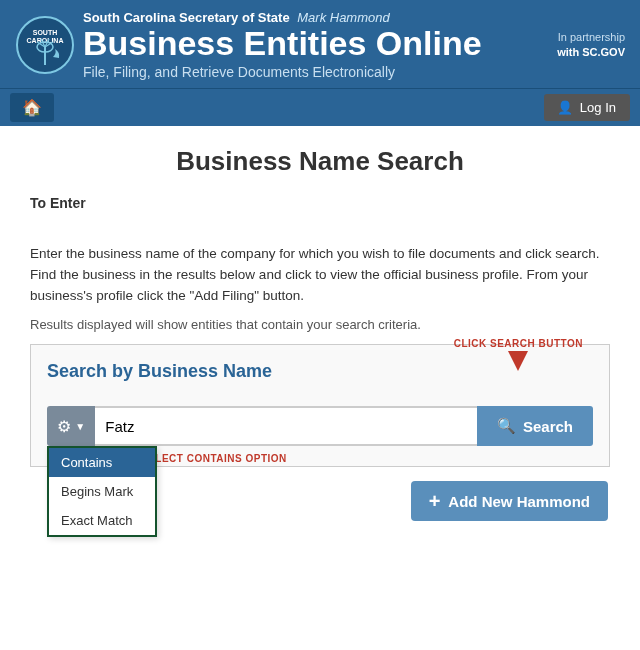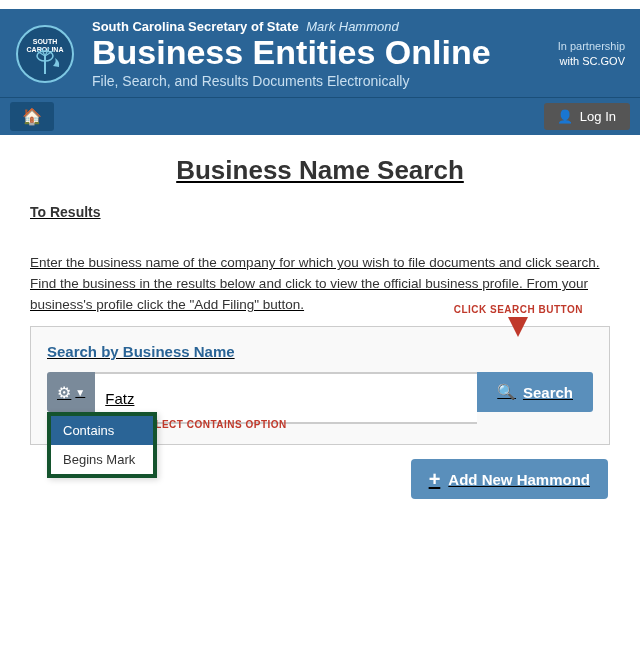--- a/index.html
+++ b/index.html
@@ -4,22 +4,21 @@
   <style>
     * { box-sizing: border-box; margin: 0; padding: 0; }
     body { font-family: Arial, sans-serif; width: 640px; min-height: 650px; background: #fff; font-size: 14px; }
 
     
     .header-top {
       background: #2a6496;
       padding: 10px 15px 8px 15px;
       display: flex;
       align-items: center;
-      gap: 17px;
-      margin-top: 9px;
+      gap: 8px;
     }
     .header-logo-icon {
       width: 60px;
       height: 60px;
       flex-shrink: 0;
     }
     .header-text { color: #fff; }
     .header-text .sc-line {
       font-size: 13px;
       font-style: italic;
@@ -43,21 +42,21 @@
     }
     .header-partnership {
       margin-left: auto;
       text-align: right;
       color: #c8dff0;
       font-size: 11px;
       line-height: 1.4;
       flex-shrink: 0;
     }
     .header-partnership span {
-      font-weight: normal;
+      font-weight: bold;
       color: #fff;
       text-align: center;
     }
     .scgov {
       font-weight: bold;
       color: #7ec8e3;
     }
 
     
     .nav-bar {
@@ -87,21 +86,20 @@
       font-size: 13px;
       border-radius: 3px;
       display: flex;
       align-items: center;
       gap: 6px;
     }
 
     
     .main-content {
       padding: 20px 30px 20px 30px;
-      text-decoration: underline;
     }
     .page-title {
       text-align: center;
       font-size: 26px;
       font-weight: bold;
       color: #333;
       margin-bottom: 16px;
     }
     .instructions {
       font-size: 13.5px;
@@ -124,22 +122,22 @@
     
     .search-panel {
       border: 1px solid #ccc;
       background: #f9f9f9;
       padding: 16px 16px 20px 16px;
       position: relative;
     }
     .search-panel-title {
       color: #2a6496;
       font-weight: bold;
-      font-size: 15px;
-      margin-bottom: 12px;
+      font-size: 18px;
+      margin-bottom: 24px;
     }
     .search-row {
       display: flex;
       align-items: stretch;
       position: relative;
     }
     .gear-dropdown-btn {
       background: #7a8a9a;
       color: #fff;
       border: none;
@@ -152,21 +150,21 @@
       border-radius: 3px 0 0 3px;
       height: 40px;
     }
     .search-input {
       flex: 1;
       border: 2px solid #ccc;
       border-left: none;
       border-right: none;
       padding: 0 10px;
       font-size: 15px;
-      height: 52px;
+      height: 40px;
       outline: none;
     }
     .search-btn {
       background: #5a8fbb;
       color: #fff;
       border: none;
       padding: 0 20px;
       cursor: pointer;
       font-size: 15px;
       font-weight: bold;
@@ -176,21 +174,21 @@
       align-items: center;
       gap: 7px;
     }
 
     
     .dropdown-menu {
       position: absolute;
       top: 40px;
       left: 0;
       background: #fff;
-      border: 4px solid #14532d;
+      border: 2px solid #14532d;
       z-index: 10;
       width: 110px;
       box-shadow: 2px 2px 6px rgba(0,0,0,0.15);
     }
     .dropdown-item {
       padding: 7px 12px;
       cursor: pointer;
       font-size: 13px;
       color: #333;
     }
@@ -288,21 +286,21 @@
     <line x1="30" y1="32" x2="34" y2="24" stroke="#7ec8e3" stroke-width="1.2"></line>
 
     <path d="M38 42 Q42 38 40 34 Q45 37 44 43 Z" fill="#7ec8e3"></path>
   </svg>
   <div class="header-text">
     <div class="sc-line">
       <span>South Carolina Secretary of State</span>
       <em style="font-style:italic; margin-left:4px;">Mark Hammond</em>
     </div>
     <div class="main-title">Business Entities Online</div>
-    <div class="subtitle">File, Search, and Results Documents Electronically</div>
+    <div class="subtitle">File, Filing, and Retrieve Documents Electronically</div>
   </div>
   <div class="header-partnership">
     <div>In partnership</div>
     <div>
       <span>with</span>
       <span class="scgov">SC.GOV</span>
     </div>
   </div>
 </div>
 
@@ -314,28 +312,29 @@
     <span>👤</span>
     <span>Log In</span>
   </button>
 </div>
 
 <div class="main-content">
   <h1 class="page-title">Business Name Search</h1>
 
   <div class="instructions">
     <p>
-      <span class="section-heading">To Results</span><br>
+      <span class="section-heading">To Enter</span><br>
     </p>
     <p>
       <br>
       <span>Enter the business name of the company for which you wish to file documents and click search. Find the business in the results below and click to view the official business profile. From your business's profile click the "Add Filing" button.</span>
     </p>
   </div>
 
+  <p class="results-note">Results displayed will show entities that contain your search criteria.</p>
 
   <div class="search-panel">
     <div class="search-panel-title">Search by Business Name</div>
 
     <div style="position:relative; height:0;">
       <div class="annotation-search" style="position: absolute; top: -68px; right: 10px;">
         <div class="annotation-text">CLICK SEARCH BUTTON</div>
         <div class="arrow-down"></div>
       </div>
     </div>
@@ -347,20 +346,21 @@
       </button>
       <input class="search-input" type="text" value="Fatz" style="">
       <button class="search-btn">
         <span>🔍</span>
         <span>Search</span>
       </button>
 
       <div class="dropdown-menu">
         <div class="dropdown-item active">Contains</div>
         <div class="dropdown-item">Begins Mark</div>
+        <div class="dropdown-item">Exact Match</div>
       </div>
 
       <div class="annotation-contains">
         <div class="arrow-right"></div>
         <div class="annotation-text-contains">SELECT CONTAINS OPTION</div>
       </div>
     </div>
   </div>
 
   <div class="bottom-row">

